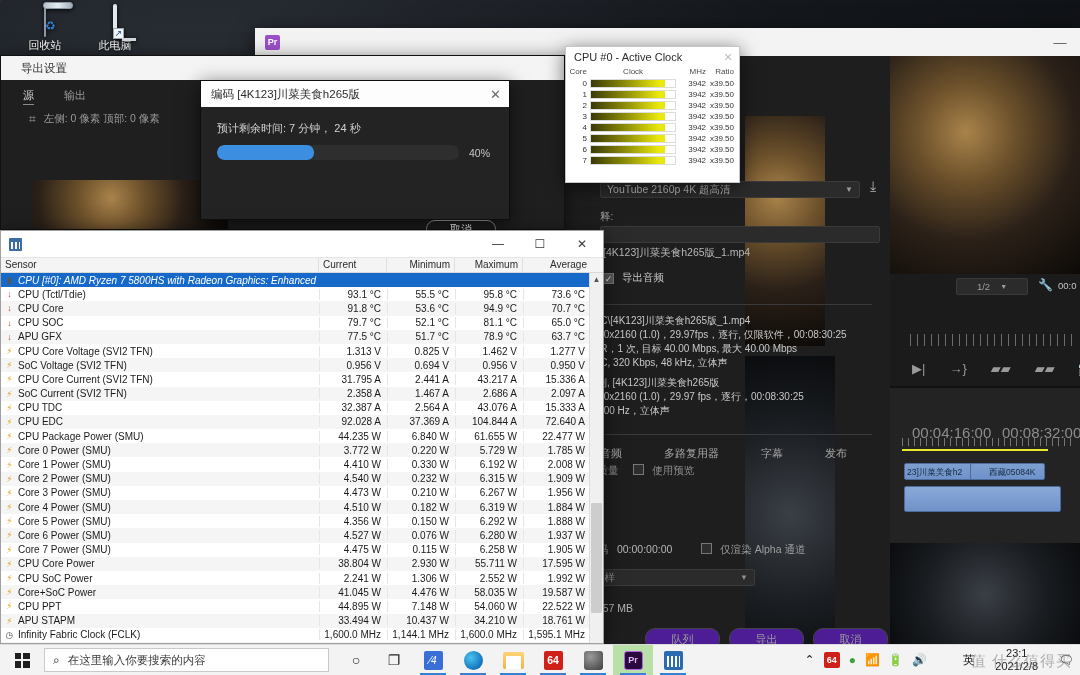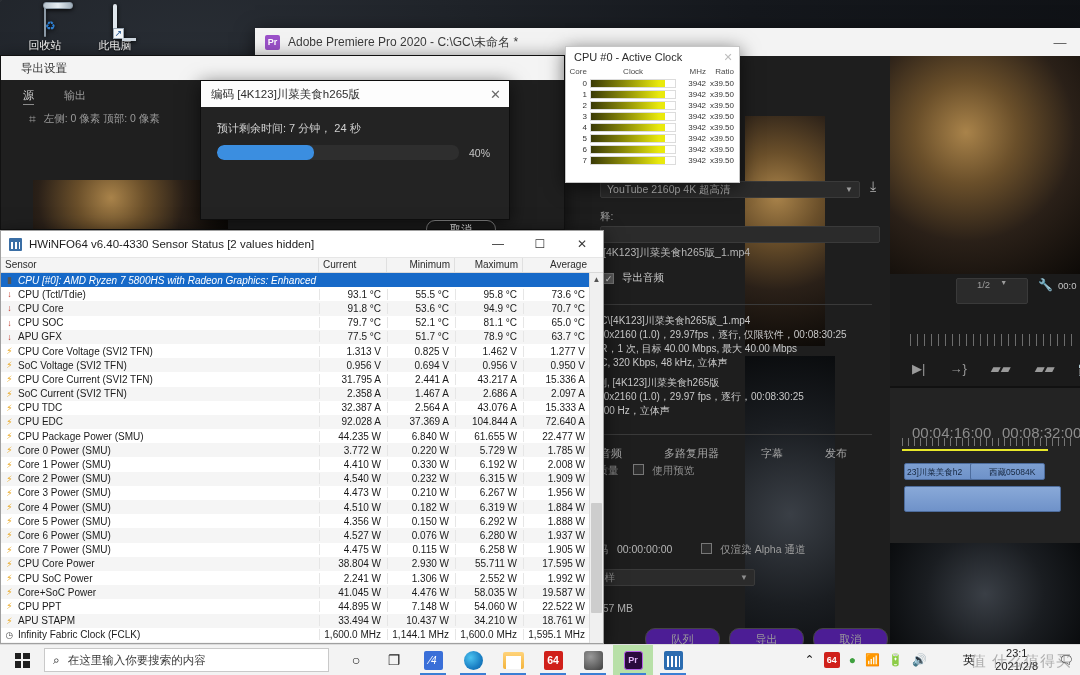--- a/index.html
+++ b/index.html
@@ -191,21 +191,20 @@
       <span class="pcicon"><span class="arr">↗</span></span>
     </span>
     <span class="lbl">此电脑</span>
   </div>
 
   <div class="rogtext" style="right:75px;top:28px;">ROG FLOW X13</div>
 
   <div class="win" id="pr-main">
     <div id="pr-titlebar">
       <span class="pricon">Pr</span>
-      <span>Adobe Premiere Pro 2020 - C:\GC\未命名 *</span>
       <span class="minbtn">—</span>
     </div>
 
     <div id="pr-body">
 
       <div class="vidthumb" style="left:490px;top:60px;width:80px;height:230px;"></div>
       <div class="vidthumb dark" style="left:490px;top:300px;width:90px;height:317px;"></div>
 
       <div style="position:absolute;left:345px;top:105px;width:260px;">
         <span class="pr-label">设:</span>
@@ -286,22 +285,22 @@
 
       <div style="position:absolute;left:390px;top:572px;display:flex;gap:9px;">
         <div class="pr-btn" style="width:75px;">队列</div>
         <div class="pr-btn" style="width:75px;">导出</div>
         <div class="pr-btn" style="width:75px;">取消</div>
       </div>
 
       <div style="position:absolute;left:635px;top:0;right:0;bottom:0;background:#1b1b1b;">
         <div class="vidthumb" style="left:0;top:0;width:190px;height:218px;"></div>
 
-        <div style="position:absolute;left:66px;top:222px;width:72px;height:26px;background:#2b2b2b;
-                    border:1px solid #3a3a3a;border-radius:2px;display:flex;
+        <div style="position:absolute;left:66px;top:222px;width:72px;height:17px;background:#2b2b2b;
+                    border:1px solid #3a3a3a;border-radius:2px;display:flex;align-items:center;
                     justify-content:center;color:#9d9d9d;font-size:9.5px;">
           <span>1/2</span>
           <span style="margin-left:10px;font-size:7px;">▼</span>
         </div>
         <span style="position:absolute;left:148px;top:222px;color:#b4b4b4;font-size:12px;">🔧</span>
         <span style="position:absolute;left:168px;top:224px;color:#c4c4c4;font-size:9.5px;">00:0</span>
 
         <div style="position:absolute;left:20px;top:278px;right:6px;height:12px;
                     background:repeating-linear-gradient(90deg,#6d6d6d 0 1px,transparent 1px 7px);"></div>
 
@@ -463,21 +462,20 @@
             <td style="text-align:right;color:#333;">3942</td>
             <td style="text-align:right;padding-right:5px;color:#333;">x39.50</td>
           </tr>
         </tbody>
     </table>
   </div>
 
   <div class="win" id="hwinfo">
     <div id="hwTitle">
       <span class="ico"></span>
-      <span>HWiNFO64 v6.40-4330 Sensor Status [2 values hidden]</span>
       <span class="wbtns">
         <span>—</span>
         <span>☐</span>
         <span>✕</span>
       </span>
     </div>
     <div id="hwHead">
       <span class="c" style="flex:0 0 318px;">Sensor</span>
       <span class="c" style="flex:0 0 68px;text-align:left;">Current</span>
       <span class="c" style="flex:0 0 68px;text-align:right;">Minimum</span>

